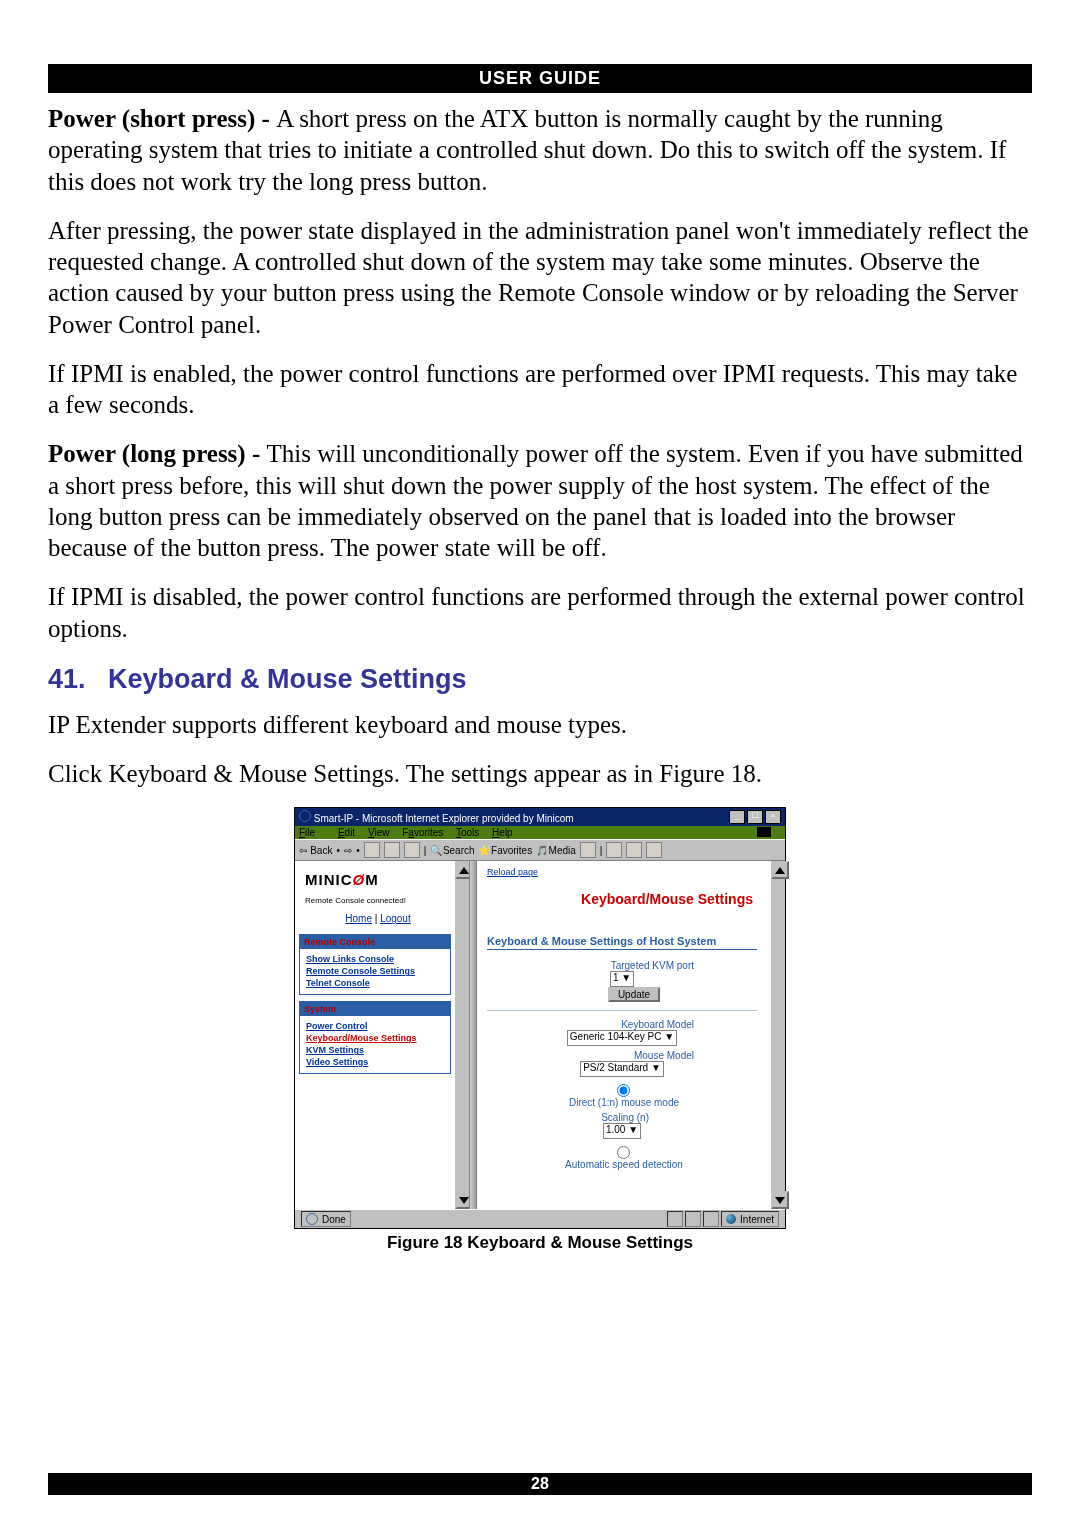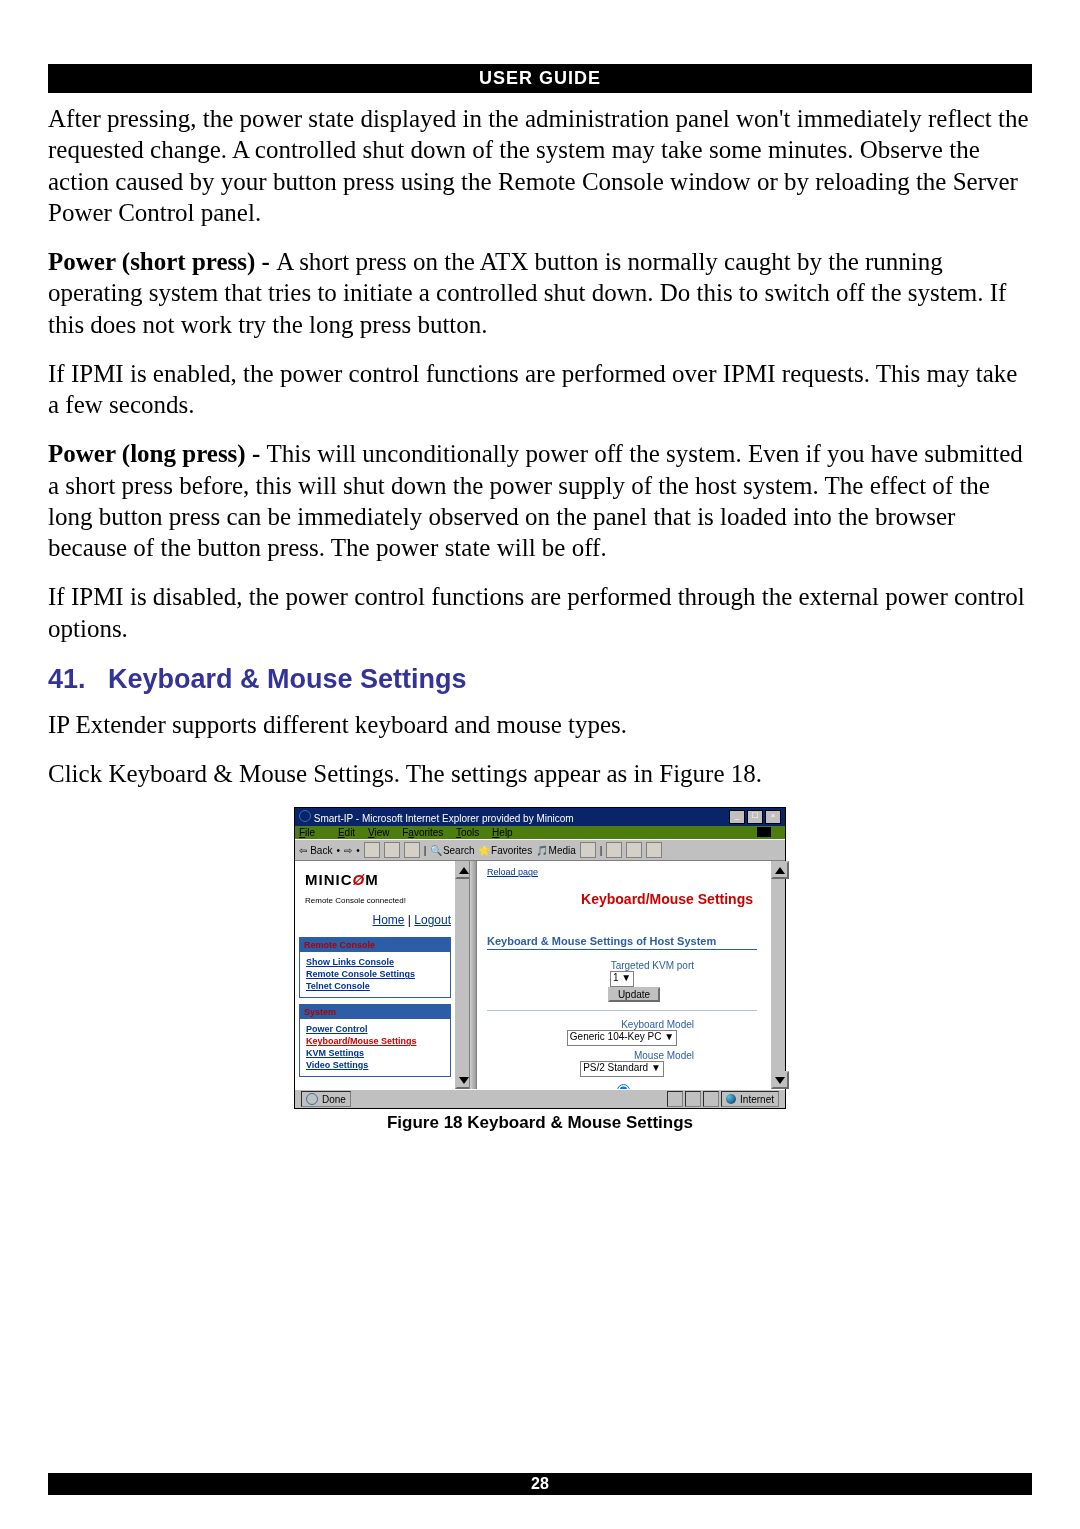--- a/index.html
+++ b/index.html
@@ -116,21 +116,21 @@
     background:#fff;
     padding:0 2px;
     font-size:10px;
     overflow:hidden;
     white-space:nowrap;
   }
   .go-btn { font-size:10px; }
   .content-row {
     display:flex;
     background:#fff;
-    height: 228px;
+    height: 348px;
   }
   .sidebar {
     width: 160px;
     border-right: 0;
     padding:4px;
     box-sizing:border-box;
     background:#fff;
     overflow:hidden;
   }
   .logo {
@@ -144,23 +144,23 @@
   .logo .red-o {
     color:#cc0000;
     font-style: italic;
   }
   .side-status {
     font-size:8px;
     margin: 8px 0 8px 6px;
     color:#000;
   }
   .side-homelog {
-    font-size:12px;
+    font-size:10px;
     margin: 0 0 10px 6px;
-    text-align:right;
+    text-align:center;
   }
   .side-homelog a { color:#003399; text-decoration: underline; }
   .side-box {
     border:1px solid #2b5ea6;
     margin-bottom:6px;
   }
   .side-head {
     background:#2b5ea6;
     color:#cc0000;
     font-size:9px;
@@ -313,25 +313,25 @@
 </style>
 </head>
 <body>
 
 <div class="page">
 
   <div class="header-bar">
     <span>USER GUIDE</span>
   </div>
 
-  <p class="para">After pressing, the power state displayed in the administration panel won't immediately reflect the requested change. A controlled shut down of the system may take some minutes. Observe the action caused by your button press using the Remote Console window or by reloading the Server Power Control panel.</p>
-
   <p class="para">
     <span class="bold">Power (short press) - </span><span>A short press on the ATX button is normally caught by the running operating system that tries to initiate a controlled shut down. Do this to switch off the system. If this does not work try the long press button.</span>
   </p>
+
+  <p class="para">After pressing, the power state displayed in the administration panel won't immediately reflect the requested change. A controlled shut down of the system may take some minutes. Observe the action caused by your button press using the Remote Console window or by reloading the Server Power Control panel.</p>
 
   <p class="para">If IPMI is enabled, the power control functions are performed over IPMI requests. This may take a few seconds.</p>
 
   <p class="para">
     <span class="bold">Power (long press) - </span><span>This will unconditionally power off the system. Even if you have submitted a short press before, this will shut down the power supply of the host system. The effect of the long button press can be immediately observed on the panel that is loaded into the browser because of the button press. The power state will be off.</span>
   </p>
 
   <p class="para">If IPMI is disabled, the power control functions are performed through the external power control options.</p>
 
   <div class="section-heading">

